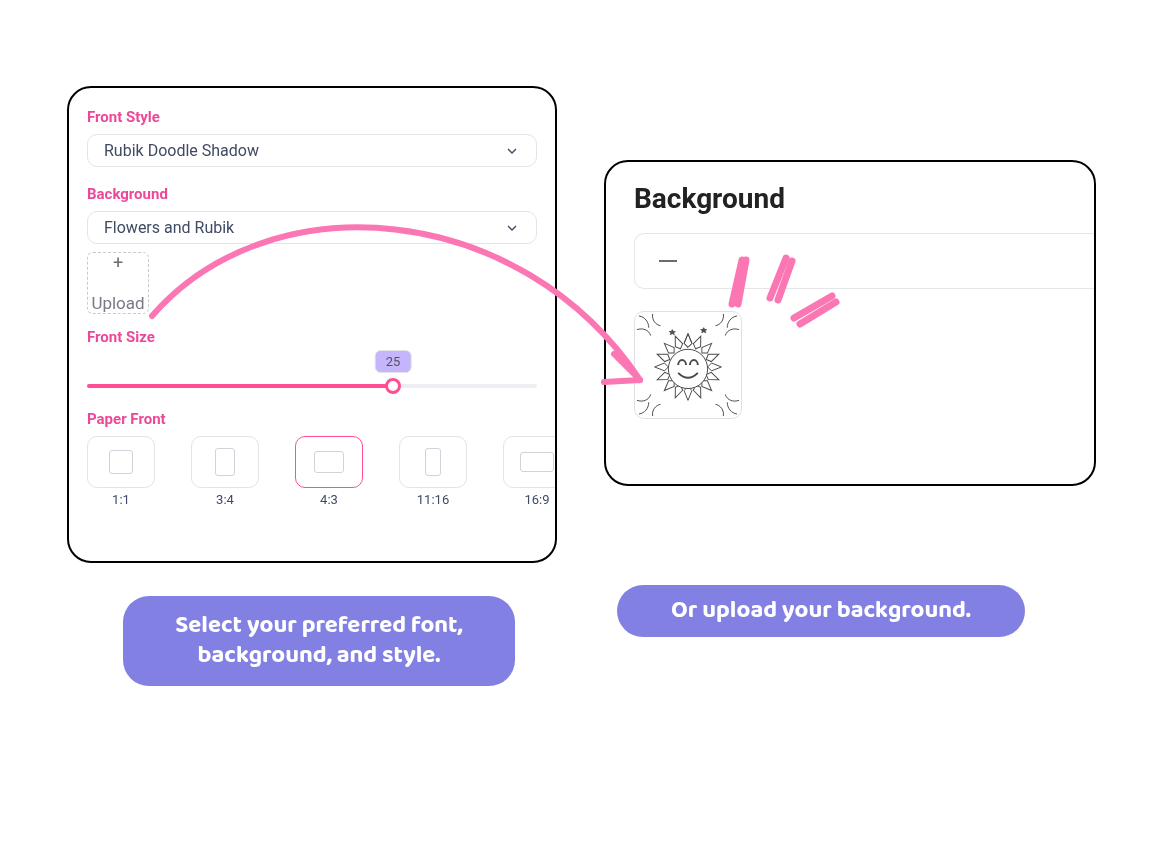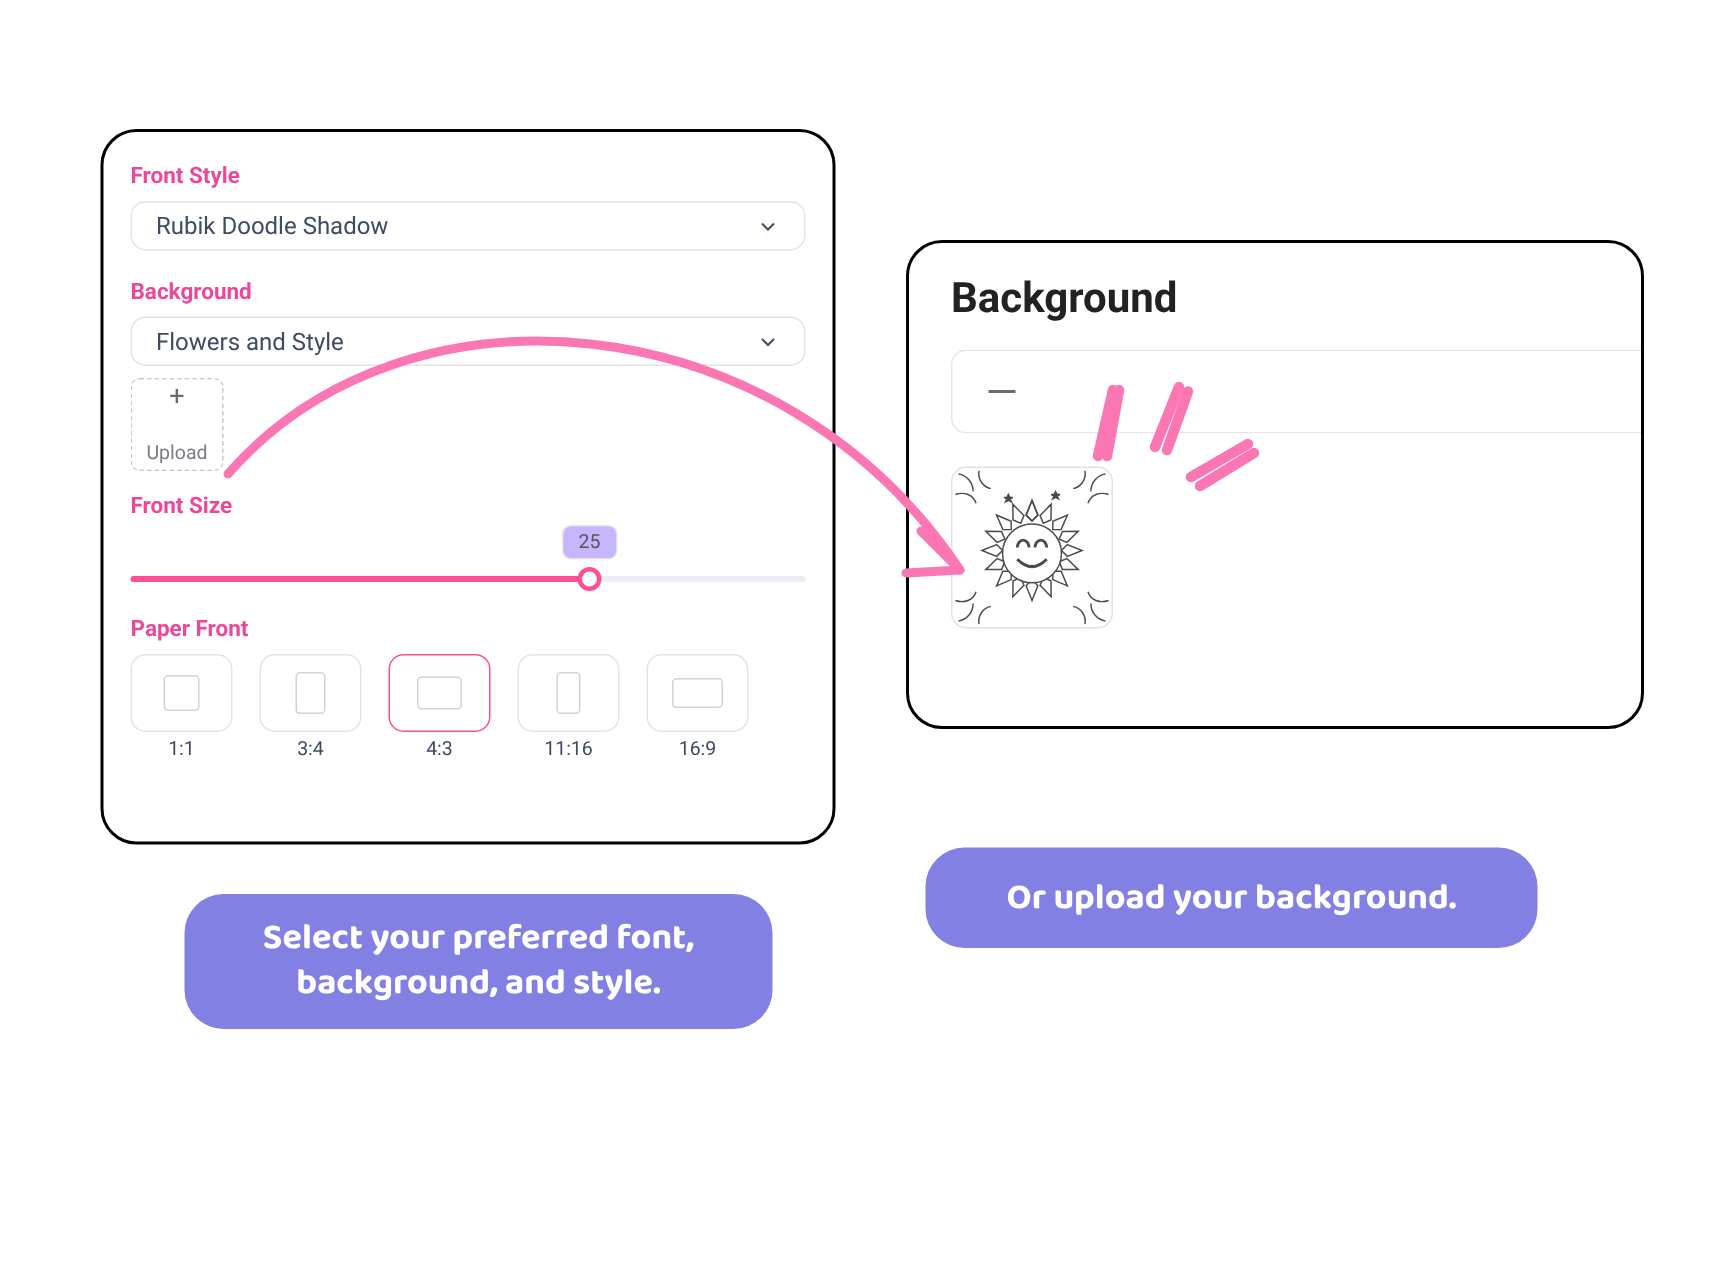--- a/index.html
+++ b/index.html
@@ -68,21 +68,21 @@
     gap: 2px;
     cursor: pointer;
     color: #7a7a85;
   }
   .upload-tile .plus {
     font-size: 18px;
     line-height: 18px;
     color: #6b6b74;
   }
   .upload-tile .up-label {
-    font-size: 13px;
+    font-size: 17px;
     margin-top: 19px;
   }
 
   .slider-wrap {
     position: relative;
     margin-top: 6px;
     height: 46px;
   }
   .slider-track {
     position: absolute;
@@ -119,21 +119,21 @@
     border: 1px solid #e3e3e8;
     background: #c4b5fd;
     border-radius: 6px;
     padding: 3px 10px;
     font-size: 13px;
     color: #555;
   }
 
   .paper-row {
     display: flex;
-    gap: 18px;
+    gap: 36px;
     margin-top: 8px;
   }
   .paper-opt {
     width: 68px;
     display: flex;
     flex-direction: column;
     align-items: center;
     cursor: pointer;
   }
   .paper-box {
@@ -248,42 +248,42 @@
   }
   .caption-left {
     left: 123px;
     top: 596px;
     width: 392px;
     height: 90px;
     font-size: 24px;
   }
   .caption-right {
     left: 617px;
-    top: 565px;
+    top: 585px;
     width: 408px;
-    height: 67px;
+    height: 52px;
     font-size: 24px;
   }
 </style>
 </head>
 <body>
 
 <div class="card-left">
 
   <div class="section-label">Front Style</div>
   <div class="dropdown">
     <span>Rubik Doodle Shadow</span>
     <svg class="chev" viewBox="0 0 24 24">
         <path d="M6 9l6 6 6-6"></path>
       </svg>
   </div>
 
   <div class="section-label" style="margin-top:18px">Background</div>
   <div class="dropdown">
-    <span>Flowers and Style</span>
+    <span>Flowers and Rubik</span>
     <svg class="chev" viewBox="0 0 24 24">
         <path d="M6 9l6 6 6-6"></path>
       </svg>
   </div>
 
   <div class="upload-tile">
     <span class="plus">+</span>
     <span class="up-label">Upload</span>
   </div>
 

